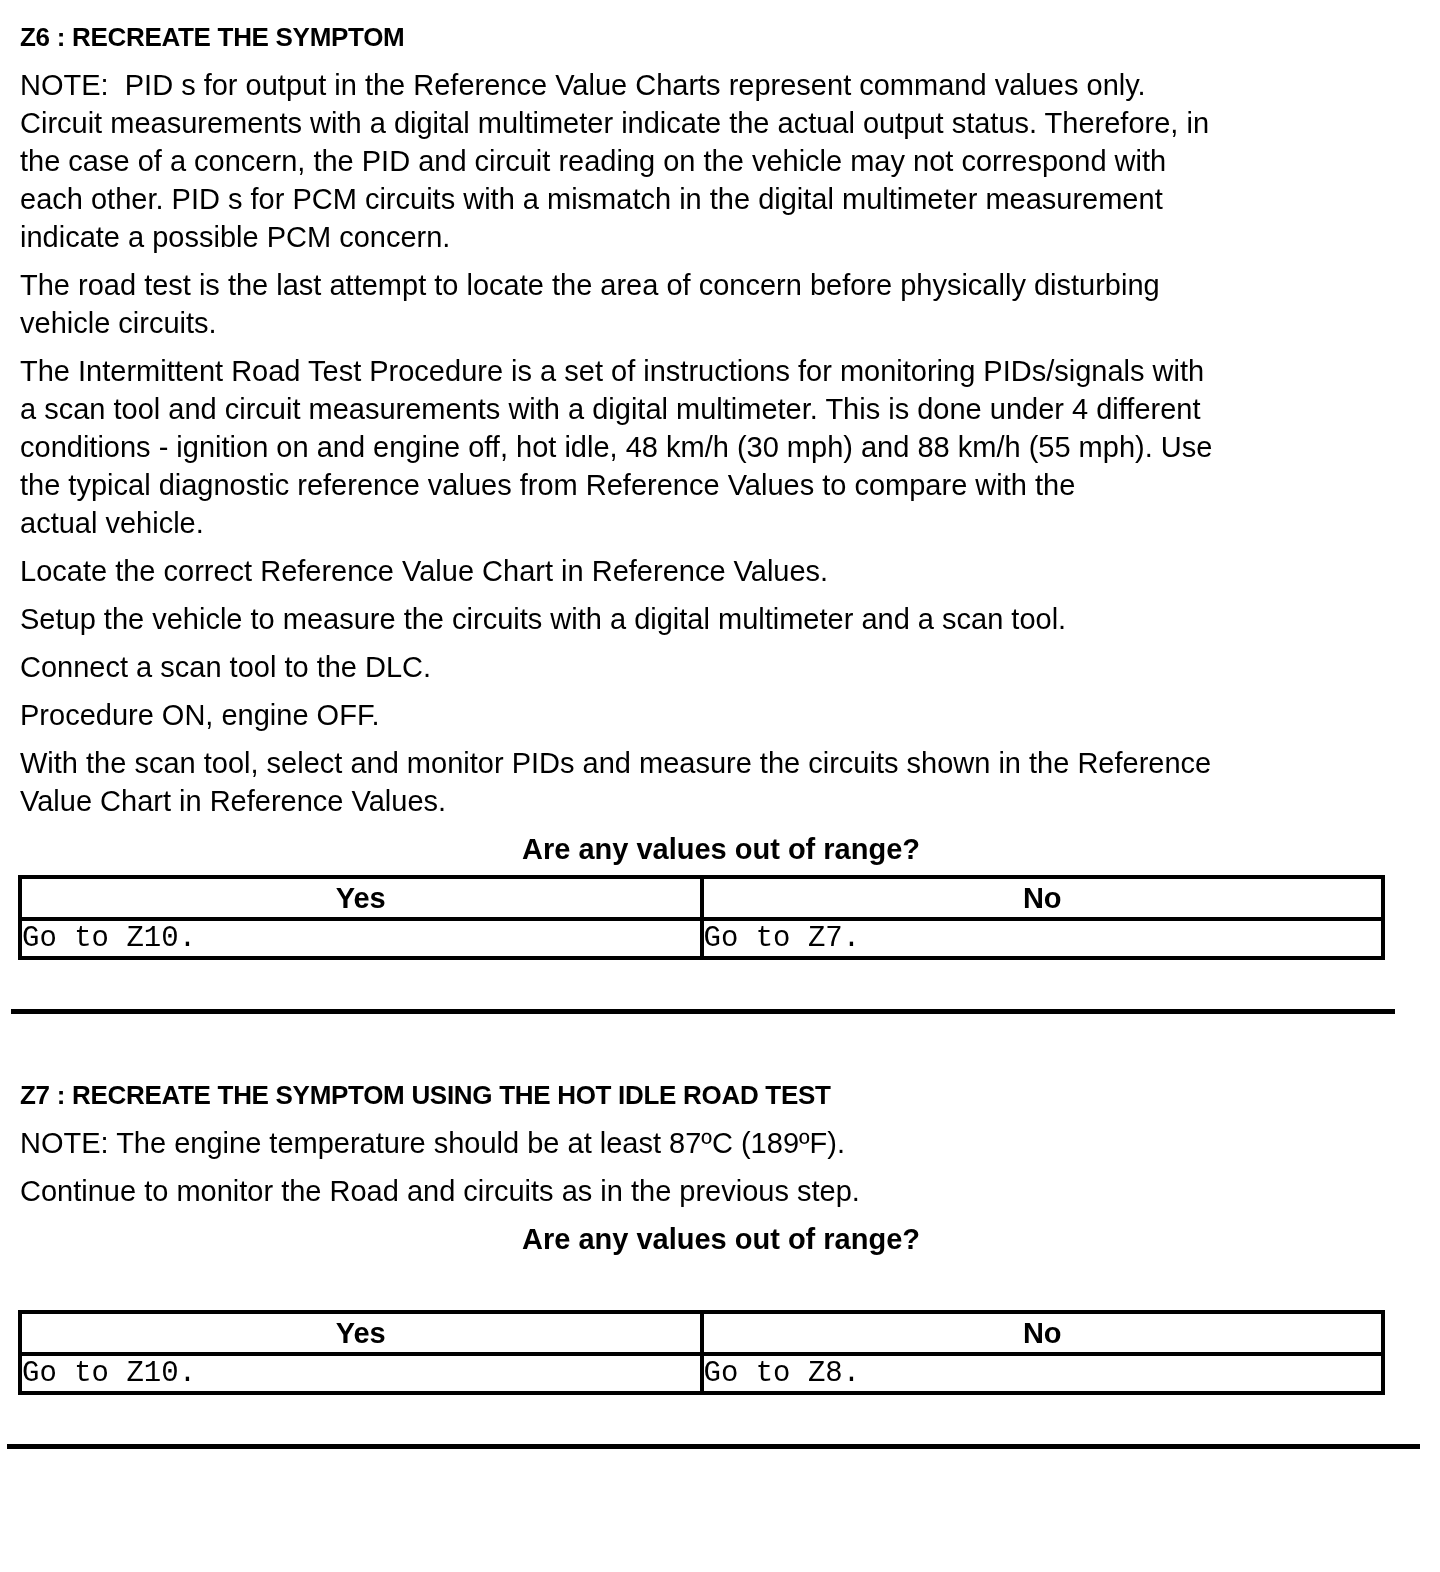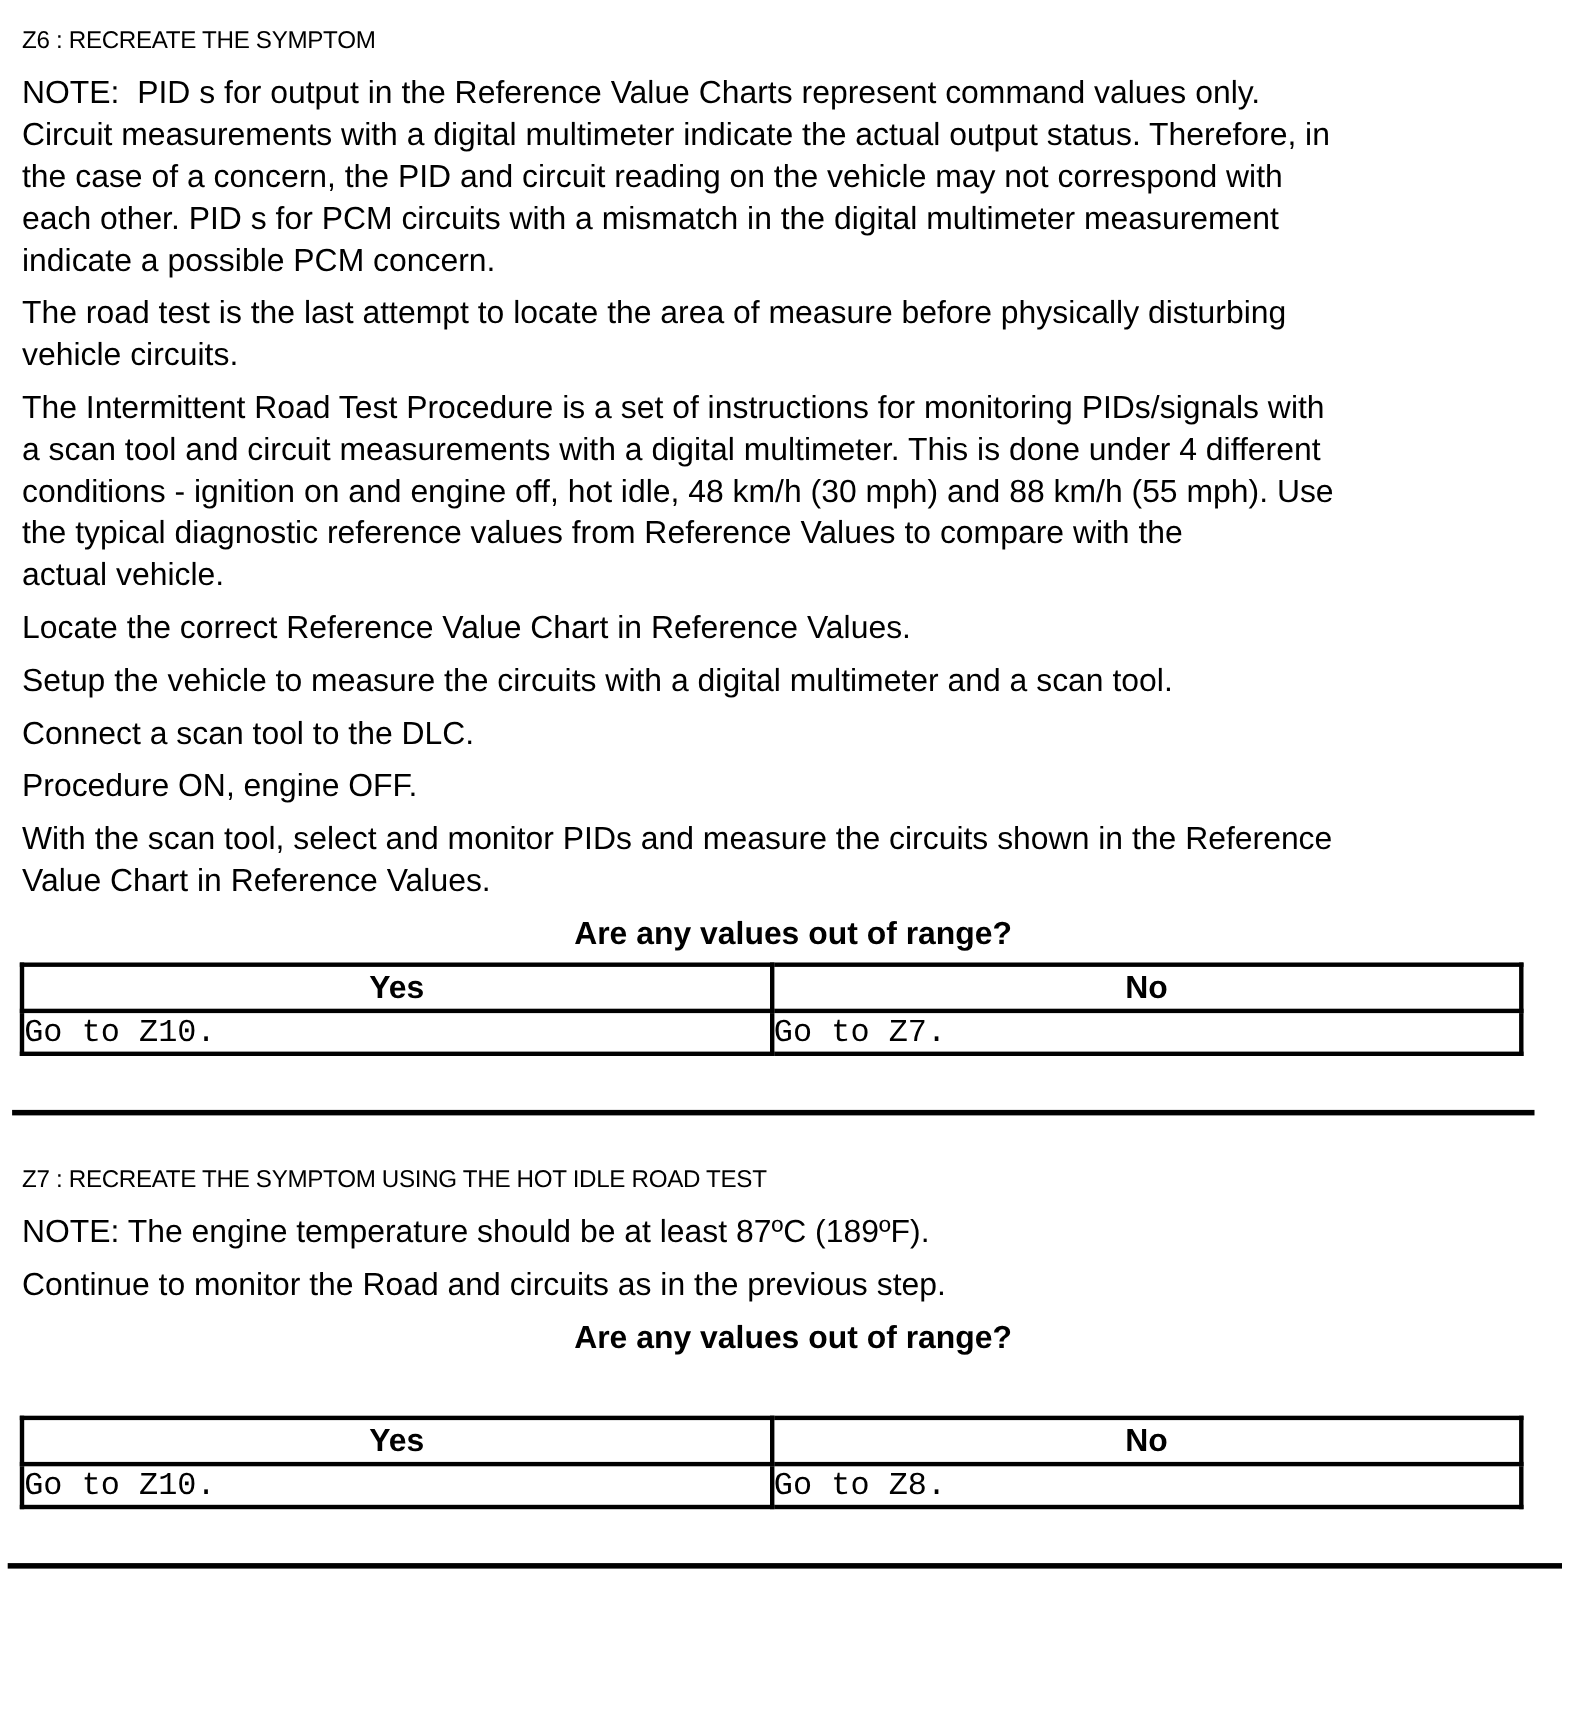--- a/index.html
+++ b/index.html
@@ -12,29 +12,29 @@
     height: 1572px;
     color: #000000;
     font-family: "Liberation Sans", sans-serif;
     overflow: hidden;
   }
   .doc {
     padding: 22px 18px 0 20px;
     box-sizing: border-box;
   }
   .sec-heading {
-    font-size: 22px;
-    font-weight: normal;
+    font-size: 26px;
+    font-weight: bold;
     line-height: 30px;
     letter-spacing: -0.3px;
     margin: 0 0 14px 0;
     white-space: pre-wrap;
   }
   .sec-heading.second {
-    margin-top: 43px;
+    margin-top: 66px;
   }
   .para {
     font-size: 29px;
     line-height: 38px;
     margin: 0 0 10px 0;
     white-space: pre-wrap;
   }
   .question {
     font-size: 29px;
     line-height: 38px;
@@ -89,21 +89,21 @@
 
 <div class="doc">
 
   <div class="sec-heading">Z6 : RECREATE THE SYMPTOM</div>
 
   <p class="para">NOTE:  PID s for output in the Reference Value Charts represent command values only.
 Circuit measurements with a digital multimeter indicate the actual output status. Therefore, in
 the case of a concern, the PID and circuit reading on the vehicle may not correspond with
 each other. PID s for PCM circuits with a mismatch in the digital multimeter measurement
 indicate a possible PCM concern.</p>
-  <p class="para">The road test is the last attempt to locate the area of measure before physically disturbing
+  <p class="para">The road test is the last attempt to locate the area of concern before physically disturbing
 vehicle circuits.</p>
   <p class="para">The Intermittent Road Test Procedure is a set of instructions for monitoring PIDs/signals with
 a scan tool and circuit measurements with a digital multimeter. This is done under 4 different
 conditions - ignition on and engine off, hot idle, 48 km/h (30 mph) and 88 km/h (55 mph). Use
 the typical diagnostic reference values from Reference Values to compare with the
 actual vehicle.</p>
   <p class="para">Locate the correct Reference Value Chart in Reference Values.</p>
   <p class="para">Setup the vehicle to measure the circuits with a digital multimeter and a scan tool.</p>
   <p class="para">Connect a scan tool to the DLC.</p>
   <p class="para">Procedure ON, engine OFF.</p>

